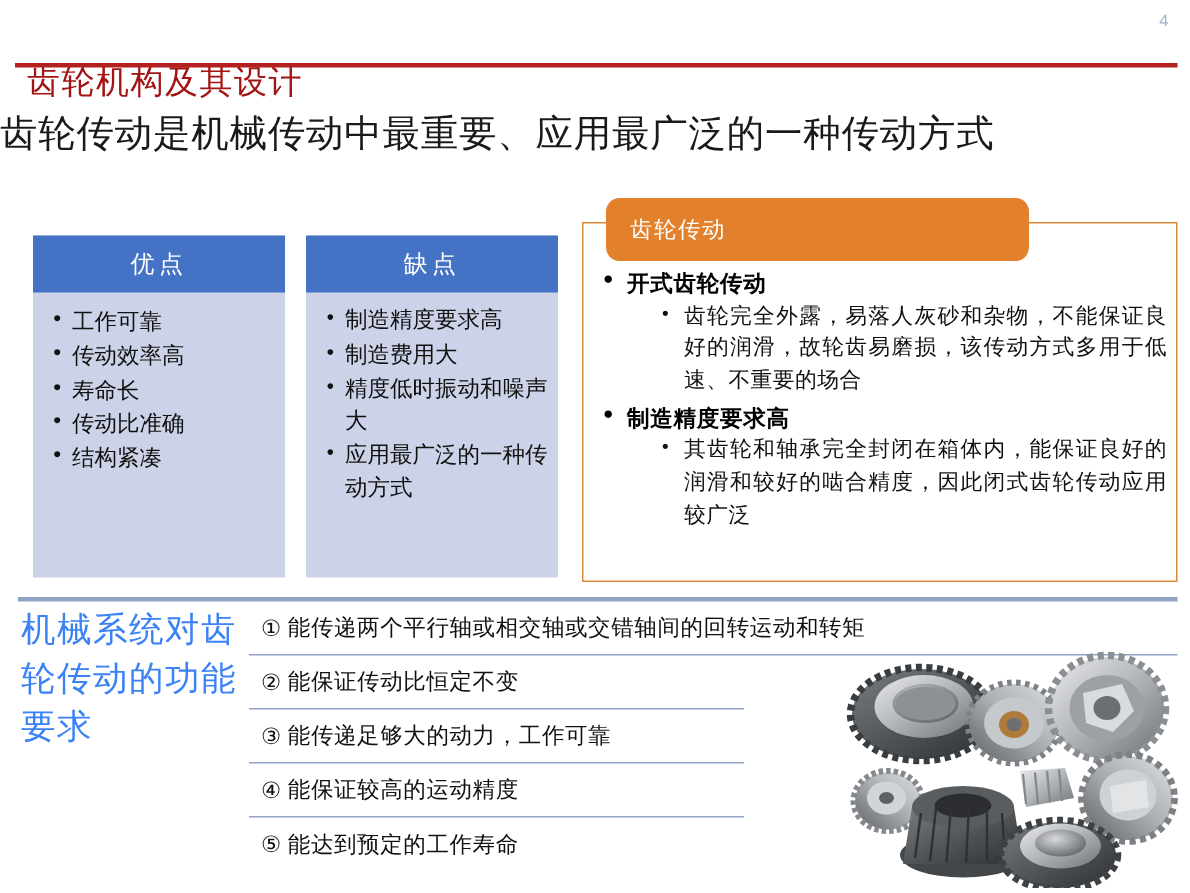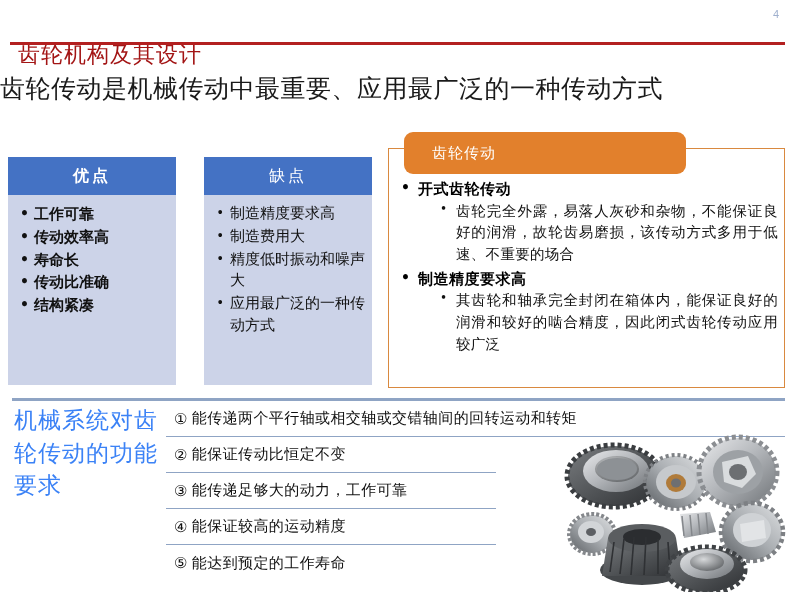--- a/index.html
+++ b/index.html
@@ -52,21 +52,21 @@
   }
 
   
   .blue-box {
     position: absolute;
     top: 157px;
     width: 168px;
     height: 228px;
     background: #CCD3E8;
   }
-  .blue-box.pros { left: 8px; font-weight: bold; }
+  .blue-box.pros { left: 22px; }
   .blue-box.cons { left: 204px; font-family: Liberation Mono, monospace; }
   .blue-head {
     height: 38px;
     background: #4472C4;
     color: #ffffff;
     font-size: 16px;
     display: flex;
     align-items: center;
     justify-content: center;
     letter-spacing: 3px;
@@ -102,21 +102,21 @@
   .orange-tab {
     position: absolute;
     left: 404px; top: 132px;
     width: 282px; height: 42px;
     background: #E2802C;
     border-radius: 9px;
     color: #ffffff;
     font-size: 15px;
     display: flex;
     align-items: center;
-    padding-left: 28px;
+    padding-left: 16px;
     letter-spacing: 1px;
   }
   .orange-body {
     position: absolute;
     left: 396px; top: 178px;
     width: 382px;
   }
   .og-item { margin-bottom: 2px; }
   .og-l1 {
     position: relative;

